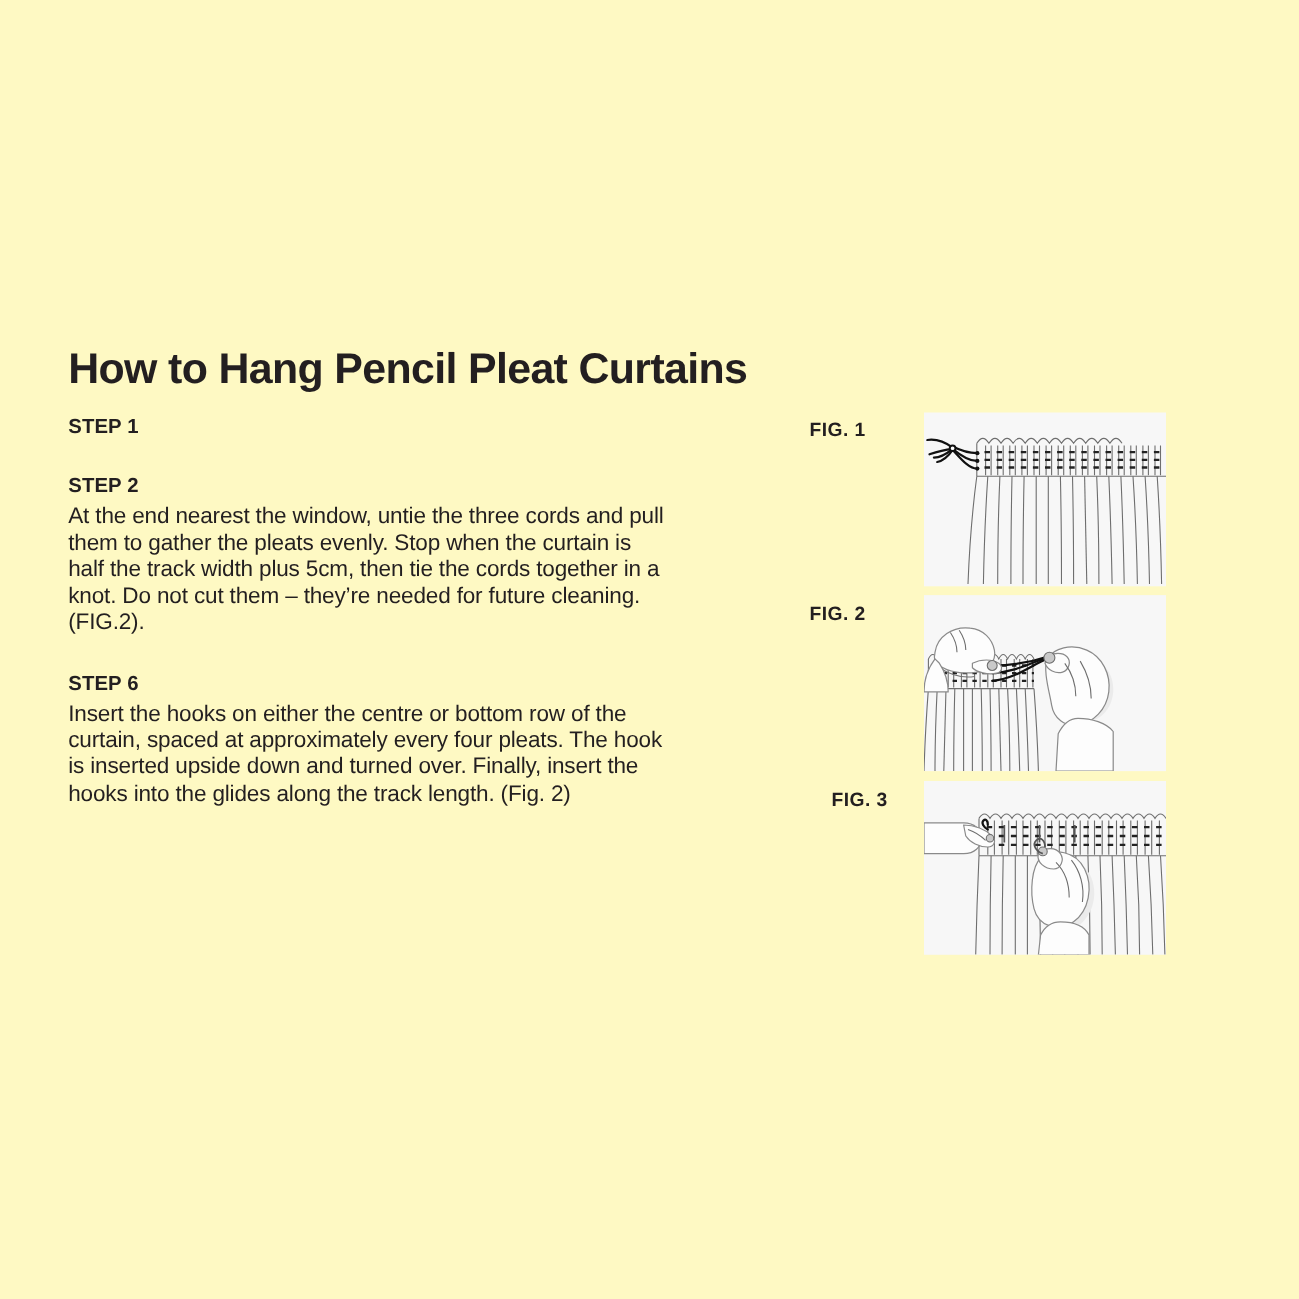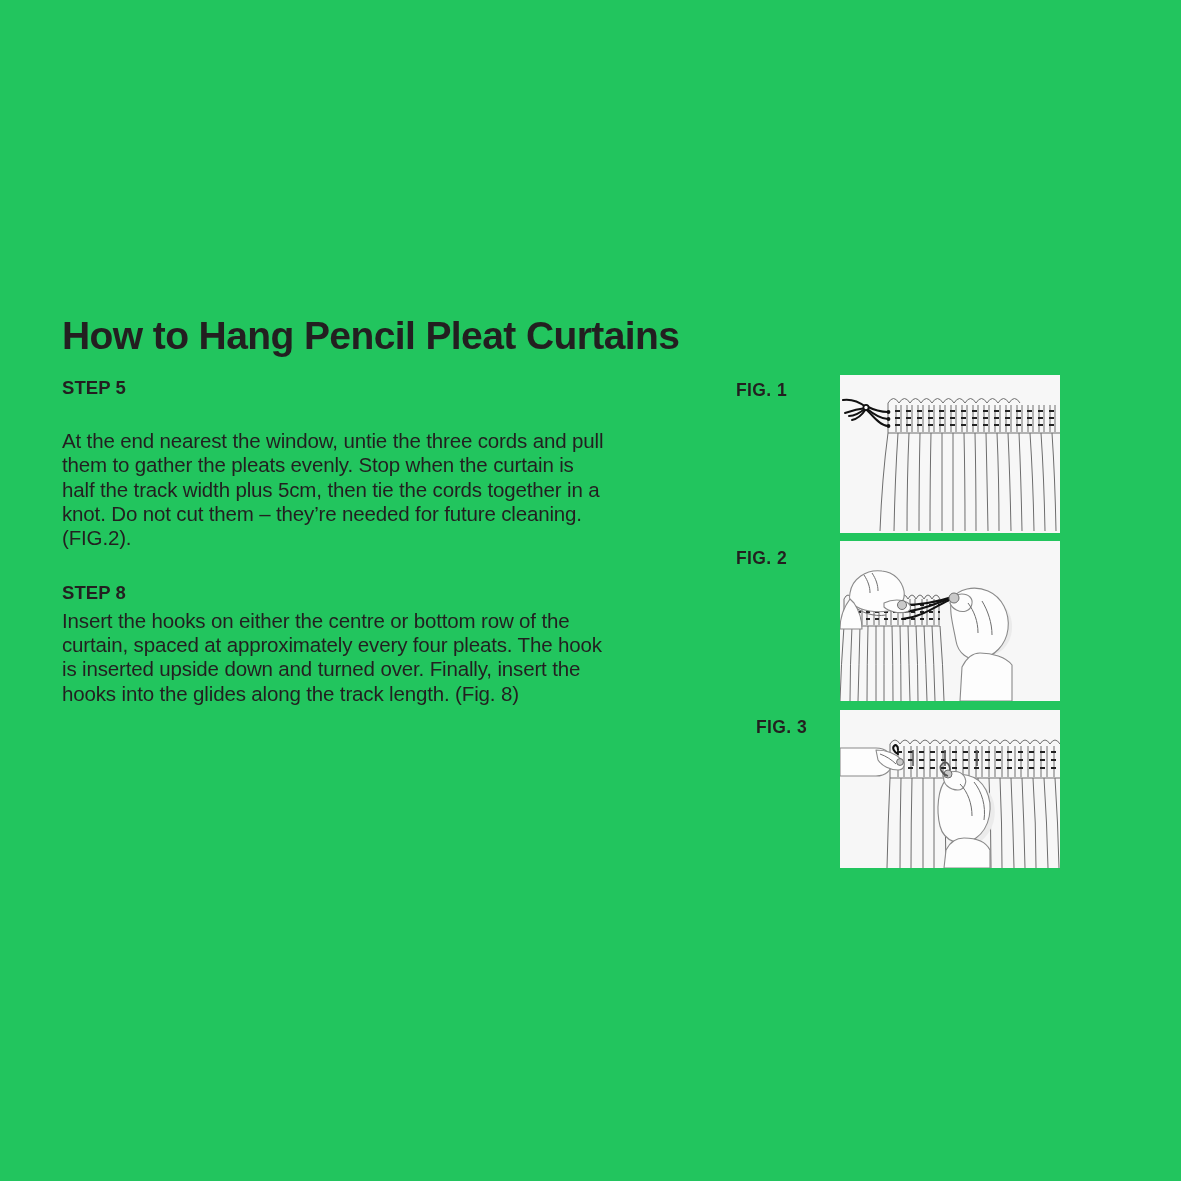--- a/index.html
+++ b/index.html
@@ -16,21 +16,21 @@
     color: #231f20;
     overflow: hidden;
   }
 
   .page {
     position: absolute;
     left: 0;
     top: 0;
     width: 1181px;
     height: 1181px;
-    background: #22c55e;
+    background: #fef9c3;
   }
 
   
   .page-title {
     position: absolute;
     left: 62px;
     top: 288px;
     font-size: 39px;
     font-weight: bold;
     letter-spacing: -0.6px;
@@ -114,30 +114,31 @@
 </head>
 <body>
 
 <div class="page">
 
   <h1 class="page-title">How to Hang Pencil Pleat Curtains</h1>
 
   <div class="steps">
 
     <div class="step">
-      <div class="step-label">STEP 5</div>
+      <div class="step-label">STEP 1</div>
     </div>
 
     <div class="step">
+      <div class="step-label">STEP 2</div>
       <div class="step-body">At the end nearest the window, untie the three cords and pull them to gather the pleats evenly. Stop when the curtain is half the track width plus 5cm, then tie the cords together in a knot. Do not cut them – they’re needed for future cleaning. (FIG.2).</div>
     </div>
 
     <div class="step">
-      <div class="step-label">STEP 8</div>
-      <div class="step-body">Insert the hooks on either the centre or bottom row of the curtain, spaced at approximately every four pleats. The hook is inserted upside down and turned over. Finally, insert the hooks into the glides along the track length. (Fig. 8)</div>
+      <div class="step-label">STEP 6</div>
+      <div class="step-body">Insert the hooks on either the centre or bottom row of the curtain, spaced at approximately every four pleats. The hook is inserted upside down and turned over. Finally, insert the hooks into the glides along the track length. (Fig. 2)</div>
     </div>
 
   </div>
 
   <div class="figures">
 
     <div class="figure-row" id="fig1-row">
       <div class="figure-label" id="fig1-label">FIG. 1</div>
 
       <div class="figure-panel" id="fig1-panel">

